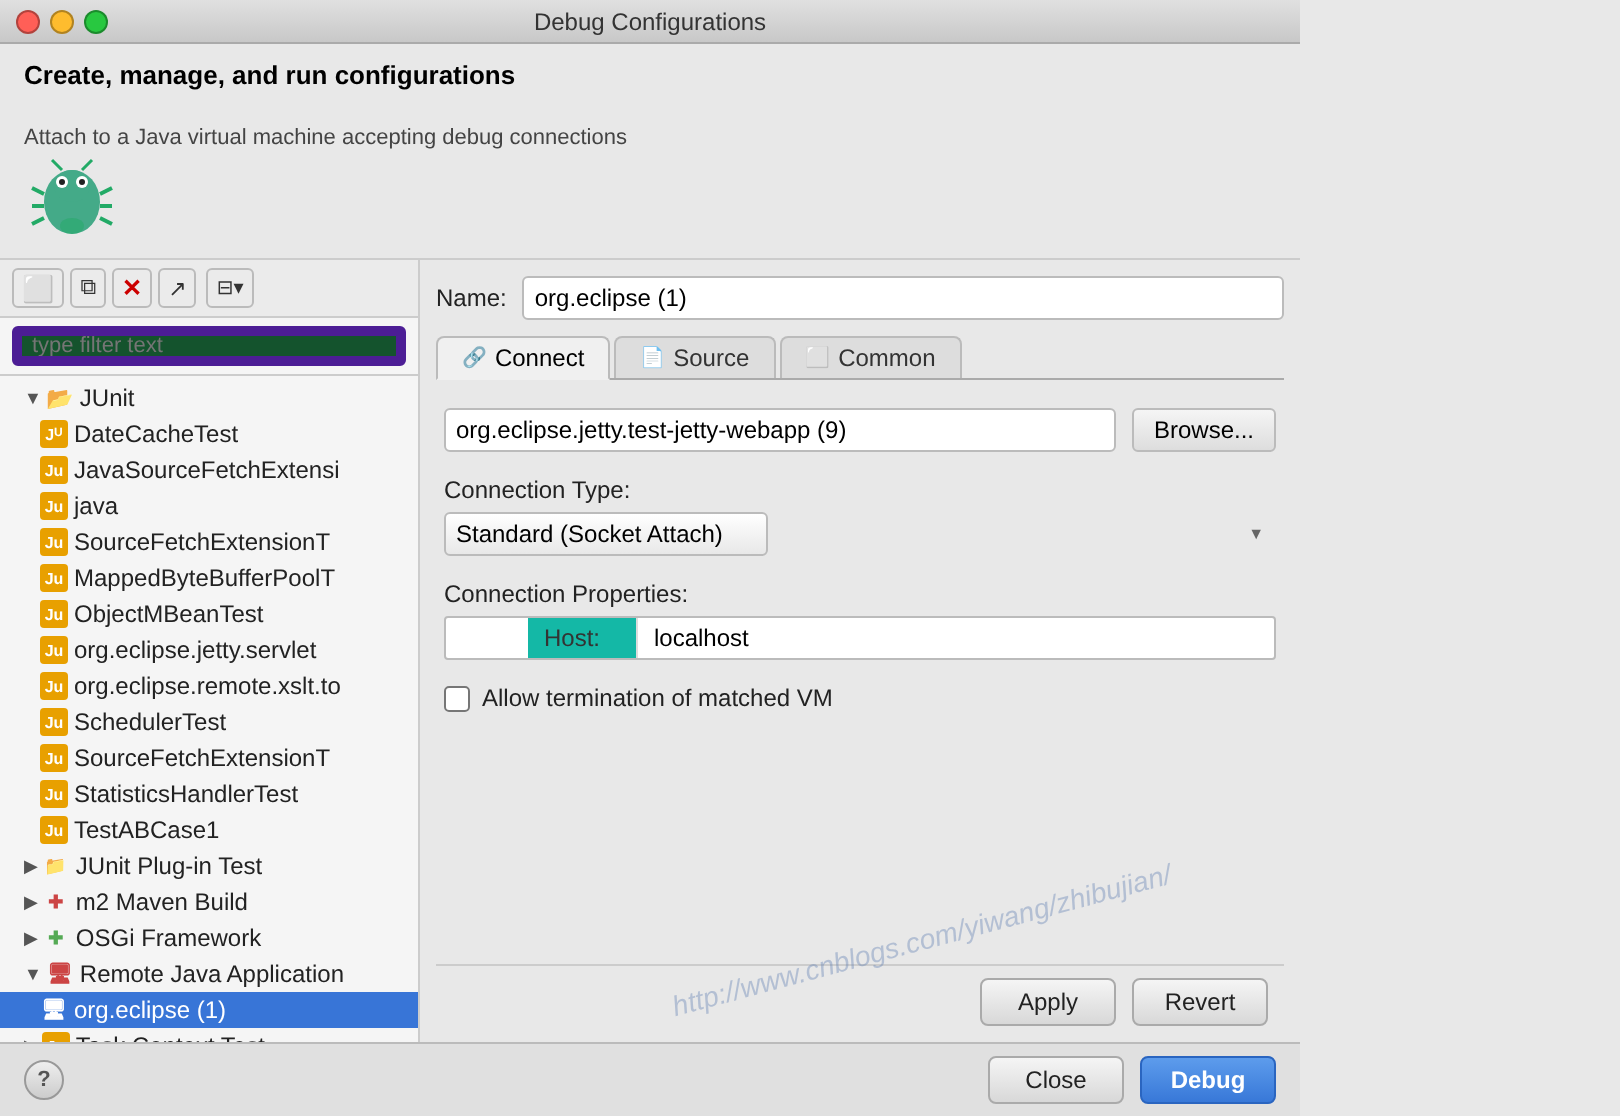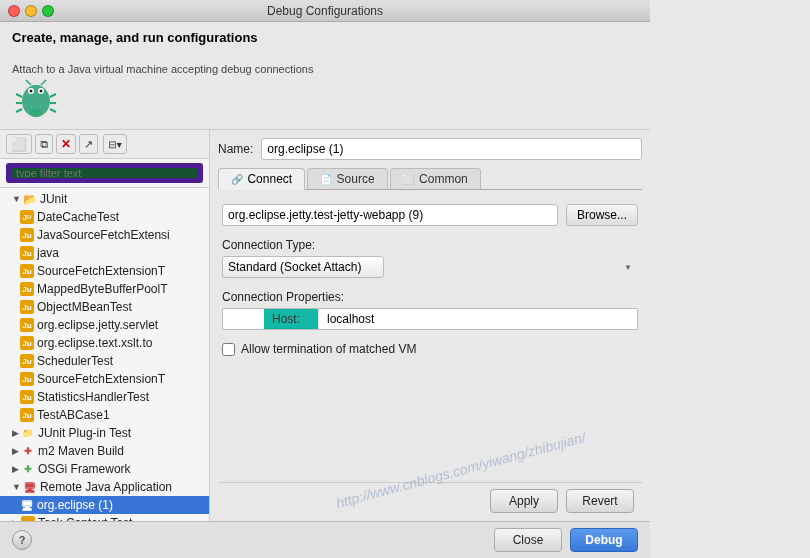--- a/index.html
+++ b/index.html
@@ -507,21 +507,21 @@
           <div class="tree-item indent1">
             <span class="tree-icon icon-ju" style="display:flex;align-items:center;justify-content:center;font-size:8px;font-weight:bold;background:#e8a000;color:white;border-radius:2px;">Ju</span>
             <span>ObjectMBeanTest</span>
           </div>
           <div class="tree-item indent1">
             <span class="tree-icon icon-ju" style="display:flex;align-items:center;justify-content:center;font-size:8px;font-weight:bold;background:#e8a000;color:white;border-radius:2px;">Ju</span>
             <span>org.eclipse.jetty.servlet</span>
           </div>
           <div class="tree-item indent1">
             <span class="tree-icon icon-ju" style="display:flex;align-items:center;justify-content:center;font-size:8px;font-weight:bold;background:#e8a000;color:white;border-radius:2px;">Ju</span>
-            <span>org.eclipse.text.xslt.to</span>
+            <span>org.eclipse.remote.xslt.to</span>
           </div>
           <div class="tree-item indent1">
             <span class="tree-icon icon-ju" style="display:flex;align-items:center;justify-content:center;font-size:8px;font-weight:bold;background:#e8a000;color:white;border-radius:2px;">Ju</span>
             <span>SchedulerTest</span>
           </div>
           <div class="tree-item indent1">
             <span class="tree-icon icon-ju" style="display:flex;align-items:center;justify-content:center;font-size:8px;font-weight:bold;background:#e8a000;color:white;border-radius:2px;">Ju</span>
             <span>SourceFetchExtensionT</span>
           </div>
           <div class="tree-item indent1">

